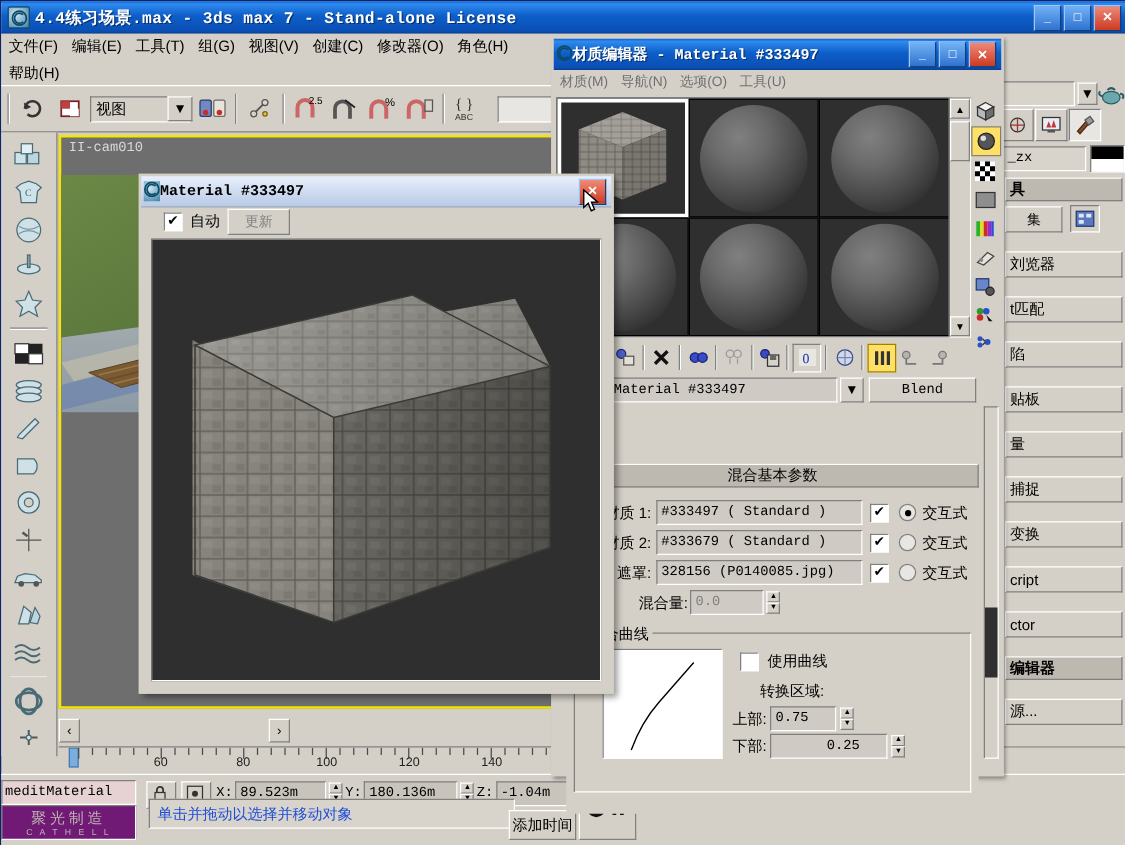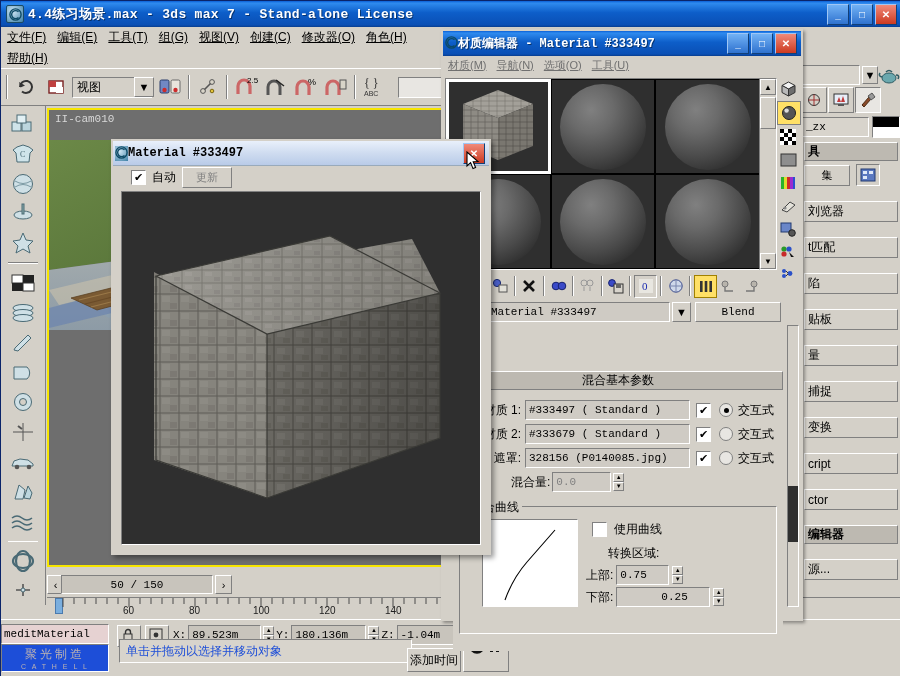--- a/index.html
+++ b/index.html
@@ -38,21 +38,21 @@
     font-family:"Liberation Mono",monospace;letter-spacing:.3px;text-shadow:1px 1px 0 #00000070;}
   .tb-btns{display:flex;gap:2px;padding-right:2px;}
   .tb-btn{width:20px;height:19px;border:1px solid;border-color:#9fc6f5 #123f77 #123f77 #9fc6f5;
     background:linear-gradient(180deg,#72b2f5,#2f72cf);color:#fff;font-size:10px;font-weight:bold;
     display:flex;align-items:center;justify-content:center;}
   .tb-btn.close{background:linear-gradient(180deg,#f08a7a,#cc3a21);}
 
   
   .menubar{height:21px;display:flex;align-items:center;padding-left:6px;gap:11px;background:#d4d0c8;}
   .menubar2{height:20px;display:flex;align-items:center;padding-left:6px;gap:11px;background:#d4d0c8;}
-  .menu-item{font-size:12px;color:#000;font-family:"Liberation Sans",sans-serif;white-space:nowrap;text-decoration:underline;}
+  .menu-item{font-size:12px;color:#000;font-family:"Liberation Sans",sans-serif;white-space:nowrap;}
 
   
   .maintoolbar{height:36px;display:flex;align-items:center;gap:2px;padding-left:3px;background:#d4d0c8;
     border-top:1px solid #fff;border-bottom:1px solid #808080;}
   .tbtn{width:26px;height:26px;border:1px solid transparent;display:flex;align-items:center;
         justify-content:center;font-size:14px;color:#303030;position:relative;}
   .tbtn svg{display:block;}
   .sep{width:1px;height:24px;background:#808080;border-right:1px solid #fff;margin:0 2px;}
 
   
@@ -78,21 +78,21 @@
   .trackbar{position:absolute;left:46px;top:596px;width:854px;height:22px;background:#d4d0c8;
     border-top:1px solid #808080;overflow:hidden;}
   .ticknum{position:absolute;top:7px;font-size:10px;font-family:"Liberation Sans",sans-serif;color:#202020;}
 
   
   .statusarea{position:absolute;left:0;top:618px;width:900px;height:58px;background:#d4d0c8;
     border-top:1px solid #fff;}
   .logobox{position:absolute;left:0;top:4px;width:108px;height:48px;}
   .logoname{height:18px;background:#e6d2d2;border:1px solid;border-color:#808080 #ffffff #ffffff #808080;
     font-family:"Liberation Mono",monospace;font-size:11px;display:flex;align-items:center;padding-left:2px;color:#000;}
-  .logoart{height:26px;border:1px solid;border-color:#808080 #ffffff #ffffff #808080;background:#1d4ed8;
+  .logoart{height:26px;border:1px solid;border-color:#808080 #ffffff #ffffff #808080;background:#701a75;
     display:flex;flex-direction:column;align-items:center;justify-content:center;}
   .prompt{position:absolute;left:118px;top:19px;width:285px;height:22px;background:#d8d4cc;
     border:1px solid;border-color:#808080 #ffffff #ffffff #808080;display:flex;align-items:center;
     padding-left:6px;font-size:12px;color:#1d4ed8;}
 
   
   .matedit{position:absolute;left:440px;top:28px;width:358px;height:588px;background:#d4d0c8;
     border:2px solid #d4d0c8;box-shadow:2px 2px 3px rgba(0,0,0,.35);}
   .me-title{height:25px;
     background:linear-gradient(180deg,#0a5fd6 0%,#2f8bef 8%,#0d5ec9 45%,#0a4fb5 92%,#083d8e 100%);
@@ -414,21 +414,20 @@
 
         <path d="M282 58 L296 56 L297 86 L284 88 Z" fill="#d6d2c8" stroke="#8f8b82"></path>
         <path d="M296 56 L308 60 L309 88 L297 86 Z" fill="#a8a49c" stroke="#8f8b82"></path>
       </svg>
     </div>
     <div class="camframe" style="left:94px;top:80px;width:148px;height:300px;"></div>
   </div>
 
   <div class="timeslider">
     <div class="ts-arrow bevel-out" style="left:0;display:flex;align-items:center;justify-content:center;">‹</div>
-    <div class="ts-box">50 / 150</div>
     <div class="ts-arrow bevel-out" style="left:168px;display:flex;align-items:center;justify-content:center;">›</div>
   </div>
 
   <div class="trackbar">
     <div style="position:absolute;left:8px;top:0;width:6px;height:14px;background:#7aaede;border:1px solid #4a7aae;"></div>
     <svg width="854" height="22" style="position:absolute;left:0;top:0;">
       <g stroke="#4a4a4a" stroke-width="1">
         <line x1="16" y1="0" x2="16" y2="9"></line>
             <line x1="27" y1="0" x2="27" y2="6"></line>
             <line x1="38" y1="0" x2="38" y2="6"></line>

